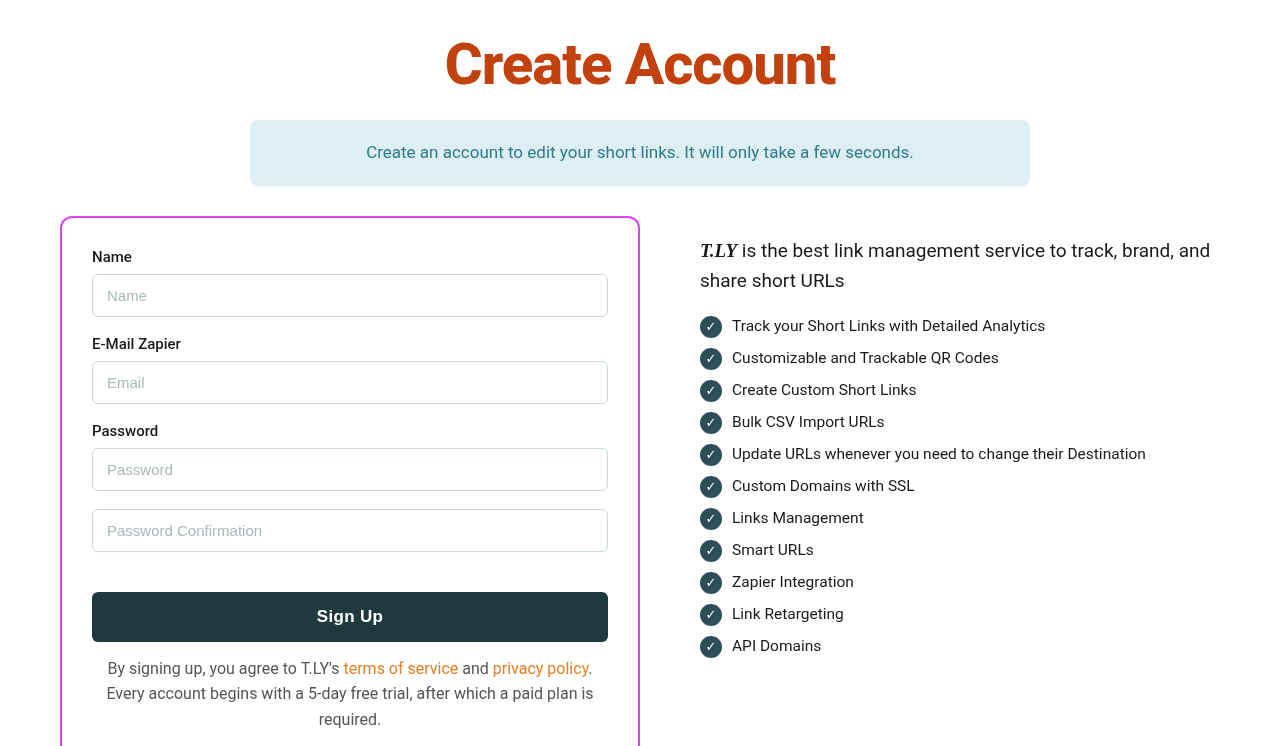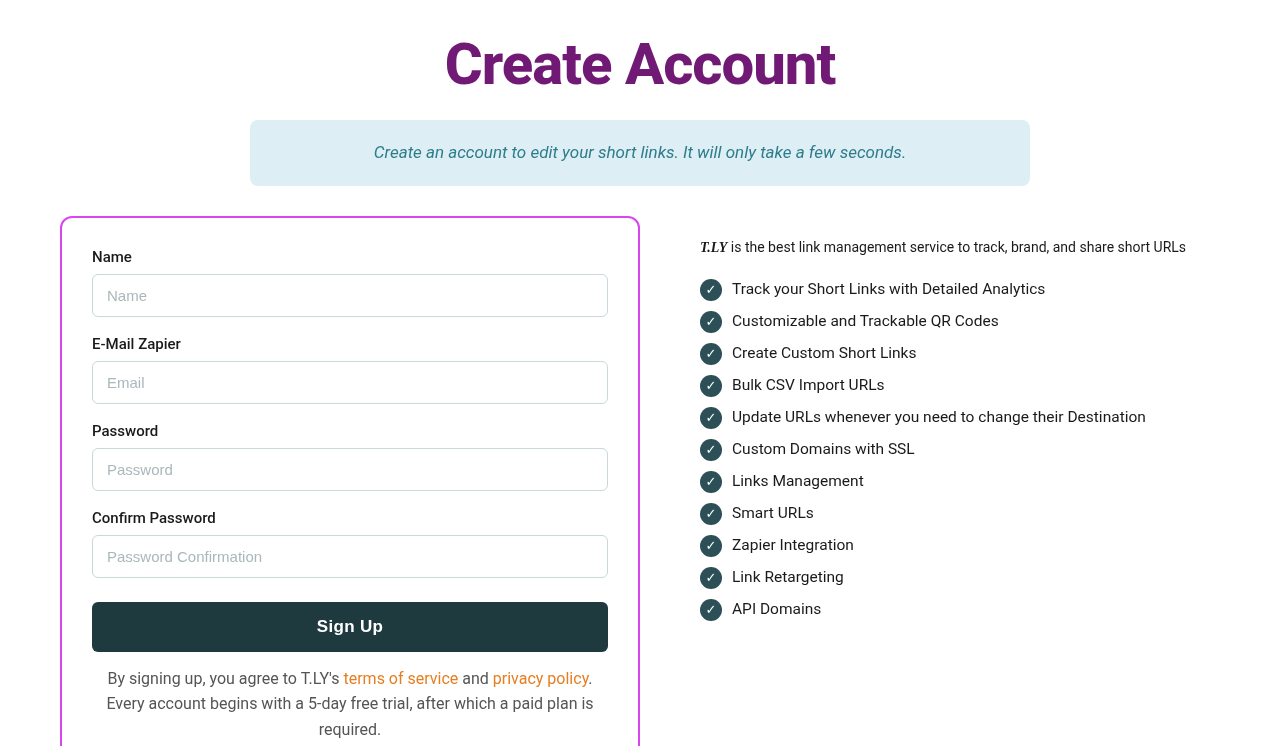--- a/index.html
+++ b/index.html
@@ -19,39 +19,38 @@
     .page-container {
       max-width: 1280px;
       margin: 0 auto;
       padding: 30px 60px 40px;
     }
 
     .page-title {
       text-align: center;
       font-size: 58px;
       font-weight: 800;
-      color: #701a75;
+      color: #c2410c;
       margin-bottom: 22px;
       letter-spacing: -1px;
     }
 
     .subtitle-banner {
       background-color: #ddeef4;
       border-radius: 8px;
       padding: 20px 40px;
       text-align: center;
       margin: 0 auto 30px;
       max-width: 780px;
     }
 
     .subtitle-text {
       color: #2e7d8c;
       font-size: 17px;
       line-height: 1.5;
-      font-style: italic;
     }
 
     .main-content {
       display: flex;
       gap: 60px;
       align-items: flex-start;
       justify-content: center;
     }
 
     .form-card {
@@ -93,21 +92,21 @@
     .signup-btn {
       width: 100%;
       padding: 15px;
       background-color: #1e3a3f;
       color: #ffffff;
       border: none;
       border-radius: 6px;
       font-size: 17px;
       font-weight: 600;
       cursor: pointer;
-      margin-top: 6px;
+      margin-top: 22px;
       margin-bottom: 14px;
       letter-spacing: 0.3px;
     }
 
     .form-footer {
       text-align: center;
       font-size: 16px;
       color: #555;
       line-height: 1.6;
     }
@@ -116,21 +115,21 @@
       color: #e67e22;
       text-decoration: none;
     }
 
     .features-section {
       flex: 1;
       padding-top: 20px;
     }
 
     .features-intro {
-      font-size: 14px;
+      font-size: 19px;
       color: #1a1a1a;
       line-height: 1.6;
       margin-bottom: 20px;
     }
 
     .brand-name {
       font-style: italic;
       font-weight: 700;
       font-family: Georgia, serif;
     }
@@ -187,21 +186,20 @@
         <label class="form-label">E-Mail Zapier</label>
         <input type="email" class="form-input" placeholder="Email" style="">
       </div>
 
       <div class="form-group">
         <label class="form-label">Password</label>
         <input type="password" class="form-input" placeholder="Password" style="">
       </div>
 
       <div class="form-group">
-        <label class="form-label">Confirm Password</label>
         <input type="password" class="form-input" placeholder="Password Confirmation" style="">
       </div>
 
       <button class="signup-btn">Sign Up</button>
 
       <div class="form-footer">
         <div>
           <span>By signing up, you agree to T.LY's </span><a href="#" class="link-orange">terms of service</a><span> and </span><a href="#" class="link-orange">privacy policy</a><span>.</span>
         </div>
         <div>Every account begins with a 5-day free trial, after which a paid plan is required.</div>

